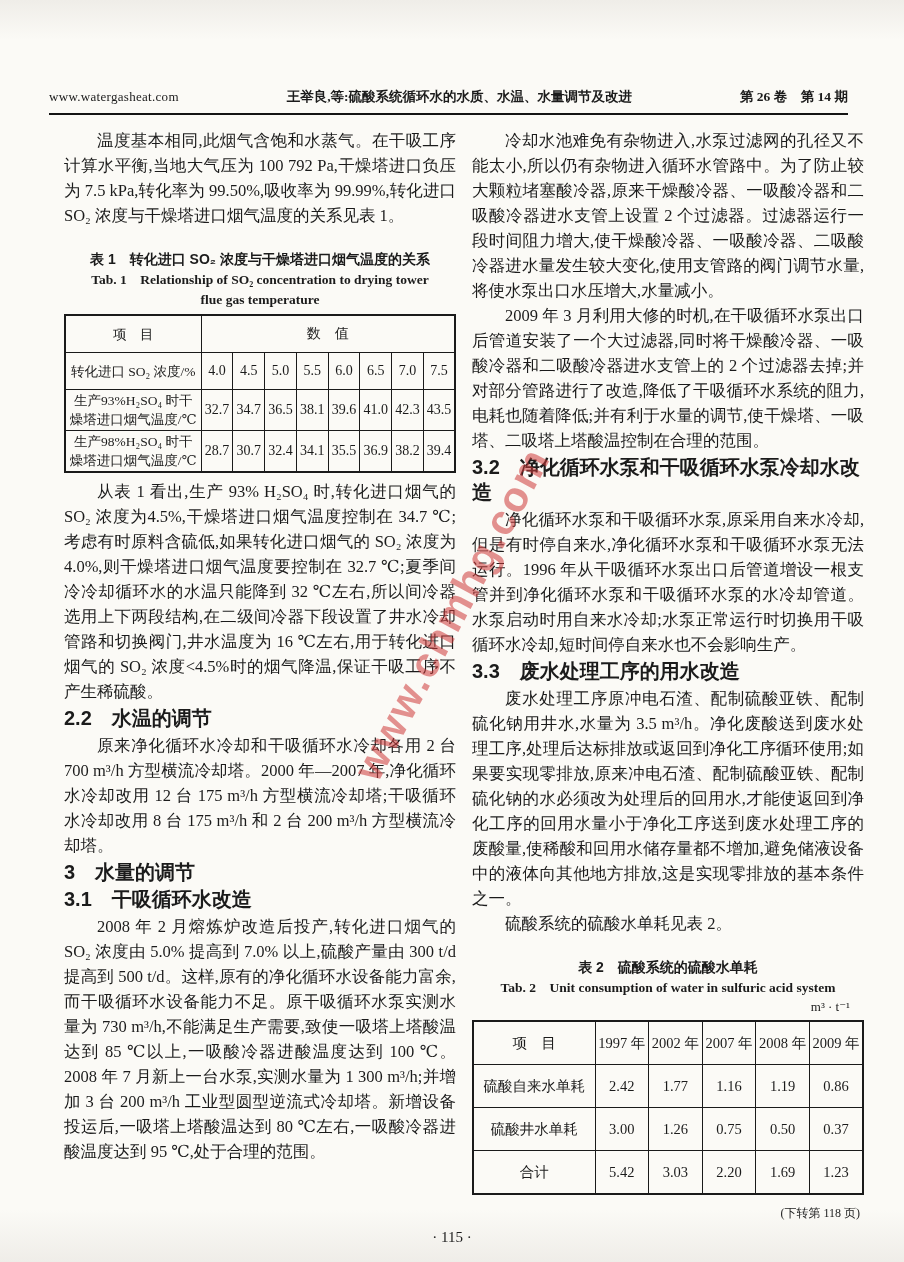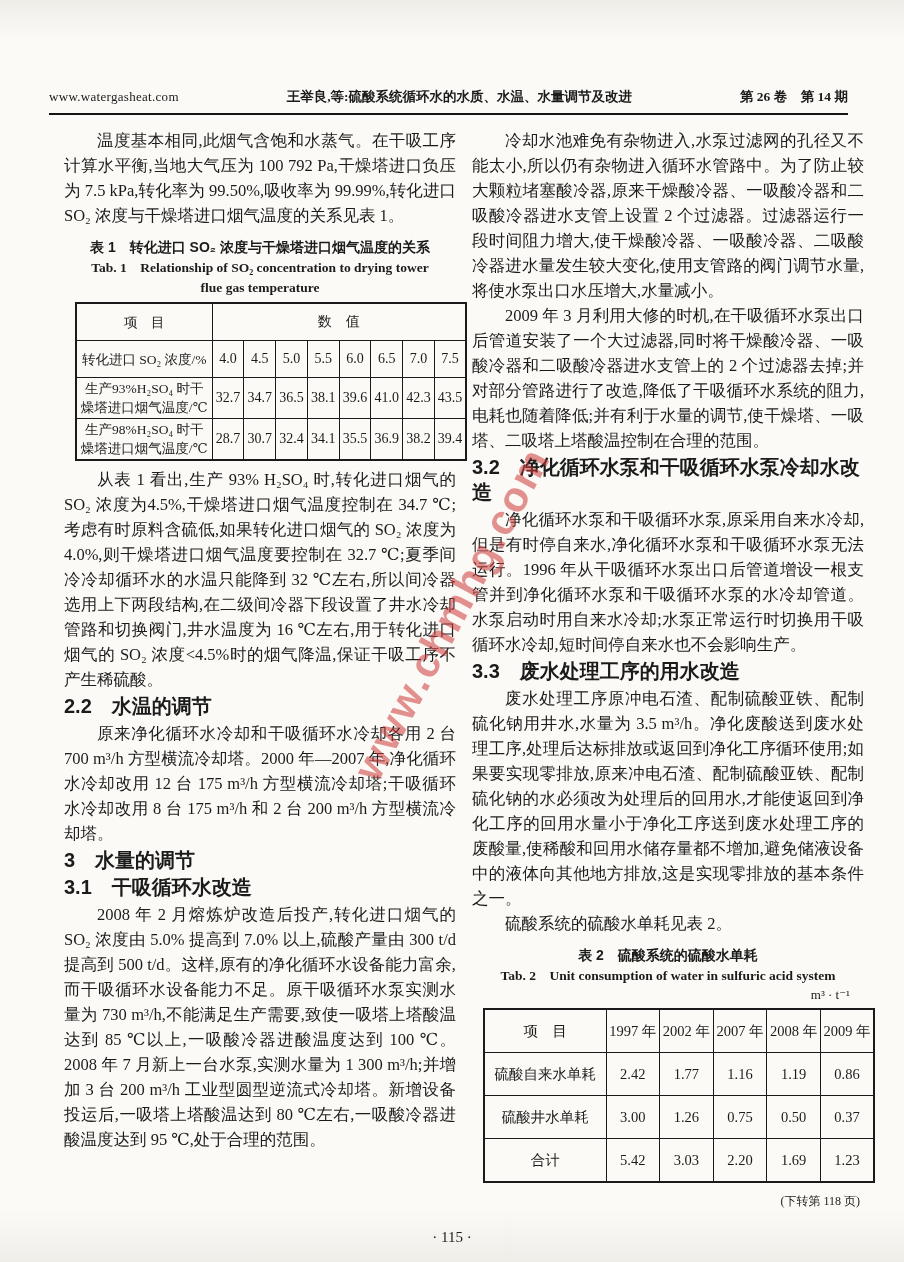--- a/index.html
+++ b/index.html
@@ -18,25 +18,25 @@
   .hdr-rule{border:none;border-top:2.5px solid #141414;margin:7px 0 0;}
   
   .cols{position:absolute;top:128px;left:64px;right:40px;display:flex;gap:16px;}
   .col{width:50%;}
   .para{margin:0;font-size:16.5px;line-height:25px;text-align:justify;text-indent:2em;
         text-justify:inter-ideograph;}
   .h-sec{font-family:"Liberation Sans","DejaVu Sans",sans-serif;font-weight:700;
          font-size:20px;line-height:25px;margin:2px 0;}
   
   .cap-cn{text-align:center;font-family:"Liberation Sans","DejaVu Sans",sans-serif;
-          font-weight:700;font-size:14px;line-height:22px;margin-top:8px;}
+          font-weight:700;font-size:14px;line-height:22px;margin-top:20px;}
   .cap-en{text-align:center;font-weight:700;font-size:13.5px;line-height:20px;}
   .unit{text-align:right;font-size:13px;line-height:18px;padding-right:14px;}
   
-  table{border-collapse:collapse;width:100%;table-layout:fixed;margin:4px 11px 6px;}
+  table{border-collapse:collapse;width:100%;table-layout:fixed;margin:4px 0 6px;}
   td{border:1.2px solid #1a1a1a;text-align:center;vertical-align:middle;padding:8px 0;}
   table{border:2px solid #1a1a1a;}
   .t1 td{font-size:14px;line-height:20px;}
   .t1 .lbl{font-size:13.5px;line-height:19px;padding:1px 2px;}
   .t1 col.c-lab{width:136px;}
   .t2 td{font-size:14.5px;line-height:26px;white-space:nowrap;}
   .t2 col.c-lab{width:122px;}
   .cont{ text-align:right;font-size:12px;margin-top:10px;padding-right:4px;}
   
   .foot{position:absolute;bottom:16px;left:0;width:100%;text-align:center;font-size:15px;}

